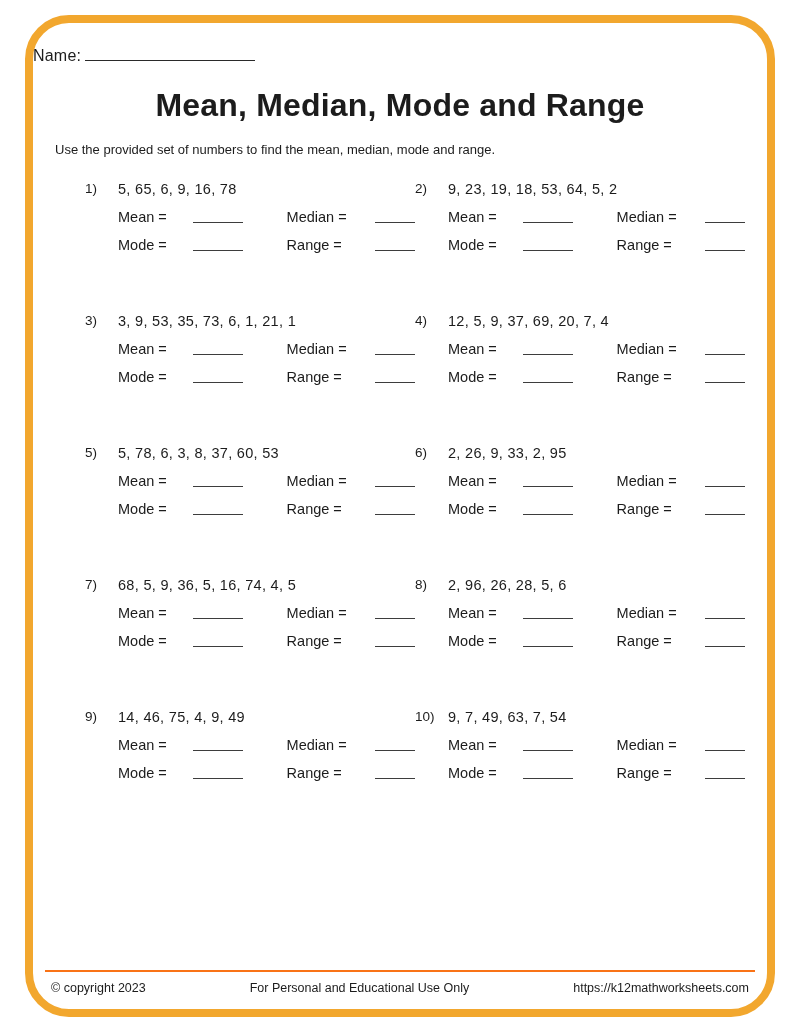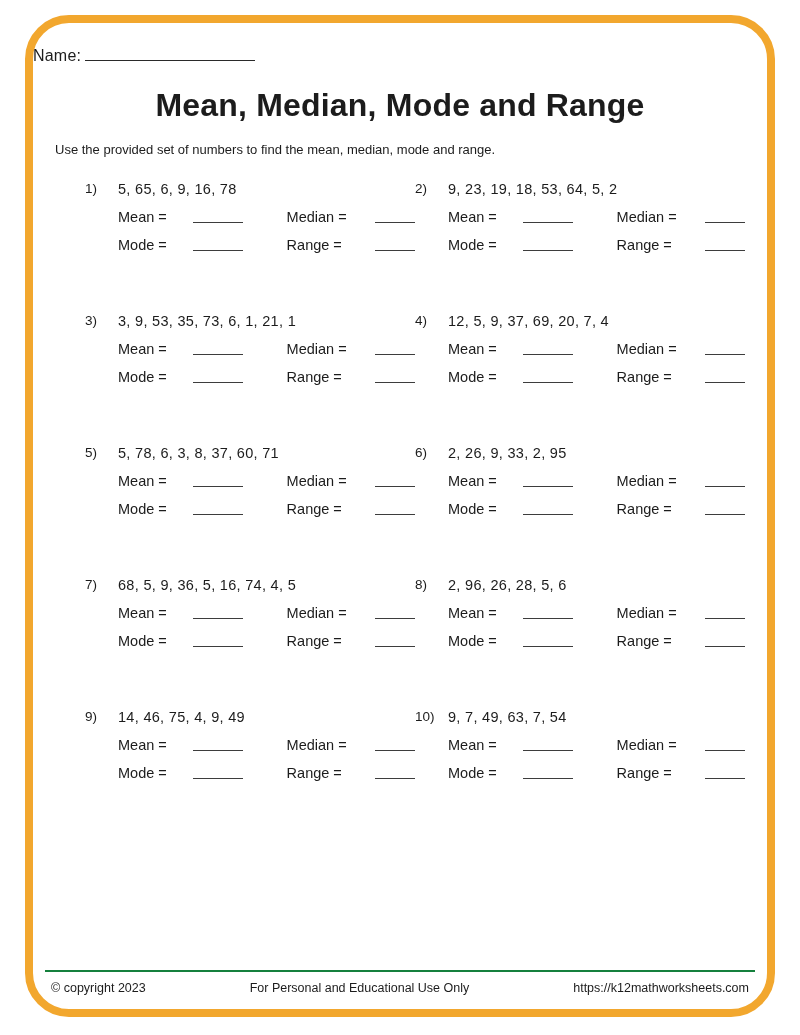--- a/index.html
+++ b/index.html
@@ -84,21 +84,21 @@
     border-bottom: 1.6px solid #3d3d3d;
     margin-bottom: 2px;
   }
   .blank-a { width: 52px; }
   .blank-b { width: 42px; }
 
   
   .footer {
     position: absolute;
     left: 12px; right: 12px; bottom: 14px;
-    border-top: 2px solid #15803d;
+    border-top: 2px solid #f97316;
     padding: 9px 6px 0 6px;
     display: flex;
     justify-content: space-between;
     align-items: baseline;
     font-size: 12.5px;
   }
 </style>
 </head>
 <body>
 
@@ -190,21 +190,21 @@
         <span class="lbl-a">Mode =</span>
         <span class="blank blank-a"></span>
         <span class="lbl-b">Range =</span>
         <span class="blank blank-b"></span>
       </div>
     </div>
 
     <div class="problem">
       <div class="prob-head">
         <span class="prob-num">5)</span>
-        <span class="prob-set">5, 78, 6, 3, 8, 37, 60, 71</span>
+        <span class="prob-set">5, 78, 6, 3, 8, 37, 60, 53</span>
       </div>
       <div class="prob-row">
         <span class="lbl-a">Mean =</span>
         <span class="blank blank-a"></span>
         <span class="lbl-b">Median =</span>
         <span class="blank blank-b"></span>
       </div>
       <div class="prob-row">
         <span class="lbl-a">Mode =</span>
         <span class="blank blank-a"></span>

